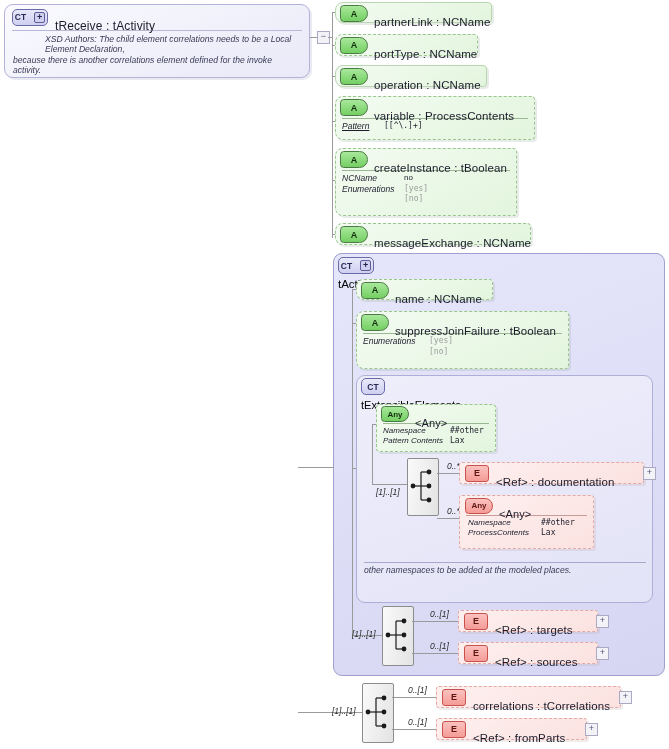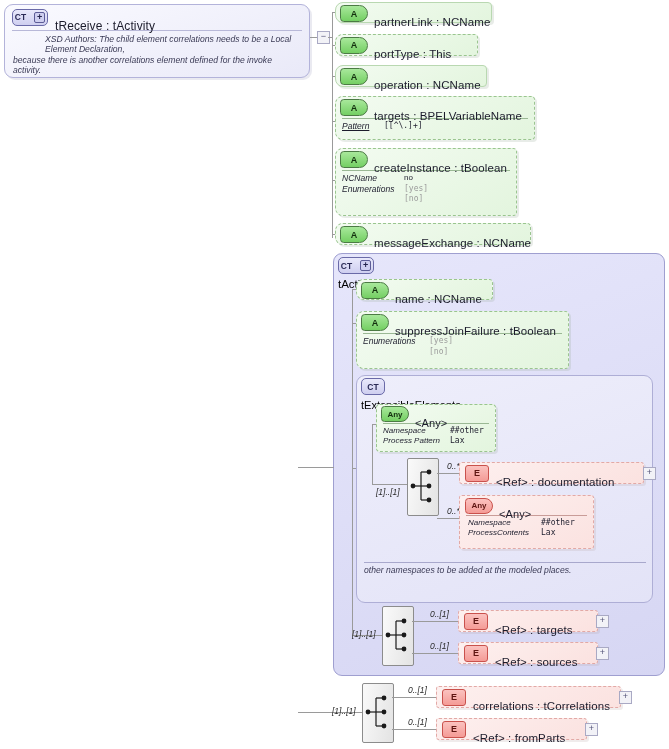--- a/index.html
+++ b/index.html
@@ -116,39 +116,39 @@
       </span>
     <span class="ttl">partnerLink : NCName</span>
   </div>
 </div>
 
 <div class="node attr shadow" style="left:335px;top:34px;width:143px;height:22px;border-radius:8px 4px 4px 8px;">
   <div class="hdr" style="height:20px;">
     <span class="ic-a">
         <span>A</span>
       </span>
-    <span class="ttl">portType : This</span>
+    <span class="ttl">portType : NCName</span>
   </div>
 </div>
 
 <div class="node attr solidb shadow" style="left:335px;top:65px;width:152px;height:22px;border-radius:8px 4px 4px 8px;">
   <div class="hdr" style="height:21px;">
     <span class="ic-a">
         <span>A</span>
       </span>
     <span class="ttl">operation : NCName</span>
   </div>
 </div>
 
 <div class="node attr shadow" style="left:335px;top:96px;width:200px;height:44px;border-radius:8px 4px 4px 8px;">
   <div class="hdr" style="height:21px;">
     <span class="ic-a">
         <span>A</span>
       </span>
-    <span class="ttl">targets   : BPELVariableName</span>
+    <span class="ttl">variable   : ProcessContents</span>
   </div>
   <div class="sep" style="background:#9ab894;"></div>
   <div class="facets">
     <div class="facet-row">
       <span class="facet-name" style="width:42px;text-decoration:underline;">Pattern</span>
       <span class="facet-val mono">[[^\.]+]</span>
     </div>
   </div>
 </div>
 
@@ -252,21 +252,21 @@
       </span>
     <span class="ttl" style="font-size:11px;">&lt;Any&gt;</span>
   </div>
   <div class="sep" style="background:#9ab894;"></div>
   <div class="facets" style="font-size:8px;line-height:10px;">
     <div class="facet-row">
       <span class="facet-name" style="width:67px;">Namespace</span>
       <span class="facet-val mono">##other</span>
     </div>
     <div class="facet-row">
-      <span class="facet-name" style="width:67px;">Process Pattern</span>
+      <span class="facet-name" style="width:67px;">Pattern Contents</span>
       <span class="facet-val mono">Lax</span>
     </div>
   </div>
 </div>
 
 <div class="mg" style="left:407px;top:458px;width:30px;height:56px;">
   <svg width="28" height="54" viewBox="0 0 28 54">
     <circle cx="5" cy="27" r="2.4" fill="#1a1a1a"></circle>
     <line x1="7" y1="27" x2="13" y2="27" stroke="#1a1a1a" stroke-width="1.2"></line>
     <line x1="13" y1="13" x2="13" y2="41" stroke="#1a1a1a" stroke-width="1.2"></line>

